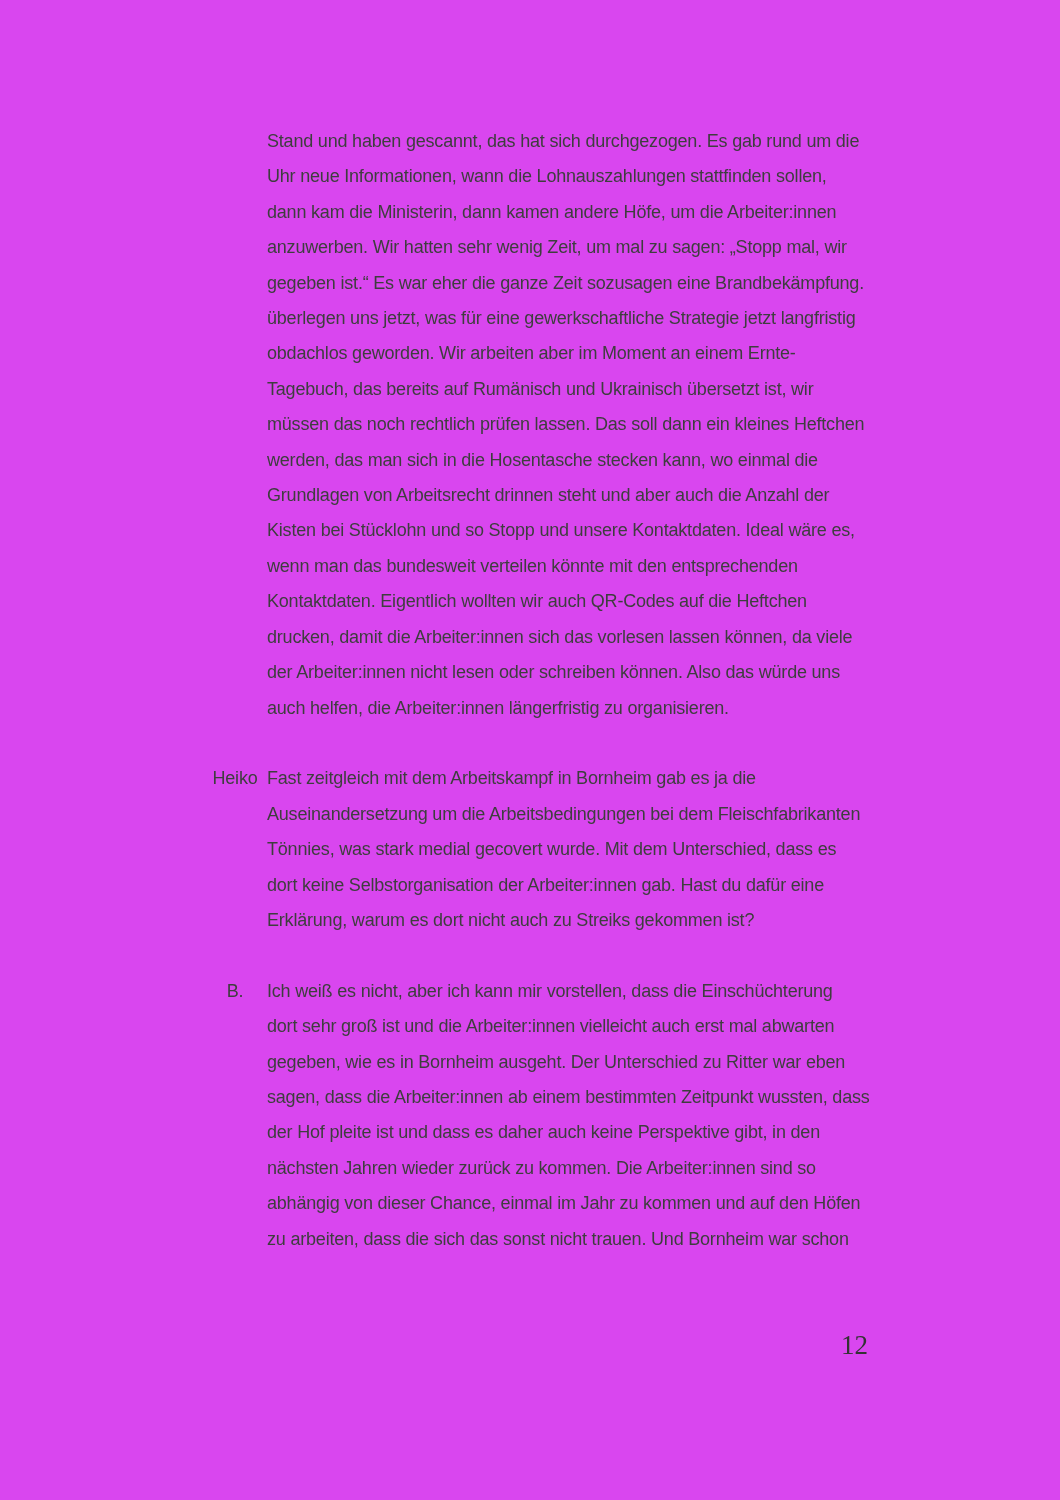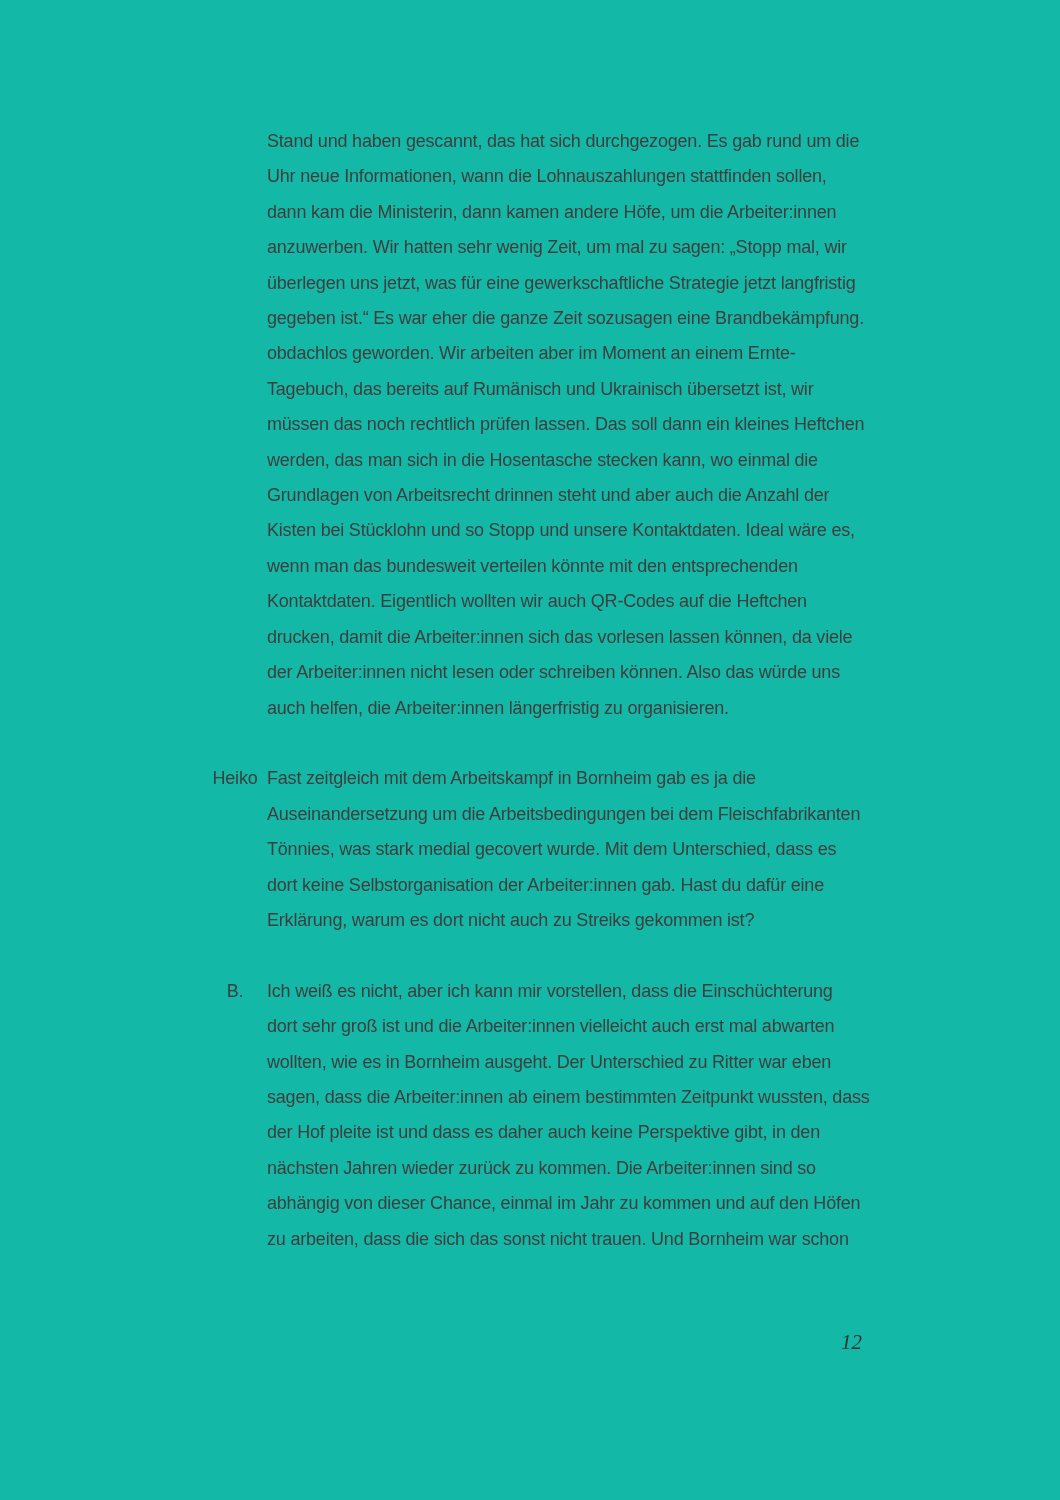--- a/index.html
+++ b/index.html
@@ -2,21 +2,21 @@
 <html><head>
 <meta charset="utf-8">
 <style>
   * { margin: 0; padding: 0; box-sizing: border-box; }
   html, body { background: #fbfbfb; }
 
   .page {
     position: relative;
     width: 1060px;
     height: 1500px;
-    background: #14b8a6;
+    background: #d946ef;
     font-family: "Liberation Sans", sans-serif;
     color: #3e3e3e;
     overflow: hidden;
   }
 
   .transcript {
     position: absolute;
     left: 203px;
     top: 124px;
     width: 700px;
@@ -46,39 +46,38 @@
     letter-spacing: -0.2px;
     white-space: nowrap;
     color: #3e3e3e;
   }
 
   .page-number {
     position: absolute;
     left: 841px;
     top: 1330px;
     font-family: "Liberation Serif", serif;
-    font-size: 21px;
+    font-size: 27px;
     color: #333333;
-    font-style: italic;
   }
 </style>
 </head>
 <body>
 
 <div class="page">
   <main class="transcript">
       <section class="block">
         <div class="speaker"></div>
         <div class="lines">
           <div class="line">Stand und haben gescannt, das hat sich durchgezogen. Es gab rund um die</div>
           <div class="line">Uhr neue Informationen, wann die Lohnauszahlungen stattfinden sollen,</div>
           <div class="line">dann kam die Ministerin, dann kamen andere Höfe, um die Arbeiter:innen</div>
           <div class="line">anzuwerben. Wir hatten sehr wenig Zeit, um mal zu sagen: „Stopp mal, wir</div>
+          <div class="line">gegeben ist.“ Es war eher die ganze Zeit sozusagen eine Brandbekämpfung.</div>
           <div class="line">überlegen uns jetzt, was für eine gewerkschaftliche Strategie jetzt langfristig</div>
-          <div class="line">gegeben ist.“ Es war eher die ganze Zeit sozusagen eine Brandbekämpfung.</div>
           <div class="line">obdachlos geworden. Wir arbeiten aber im Moment an einem Ernte-</div>
           <div class="line">Tagebuch, das bereits auf Rumänisch und Ukrainisch übersetzt ist, wir</div>
           <div class="line">müssen das noch rechtlich prüfen lassen. Das soll dann ein kleines Heftchen</div>
           <div class="line">werden, das man sich in die Hosentasche stecken kann, wo einmal die</div>
           <div class="line">Grundlagen von Arbeitsrecht drinnen steht und aber auch die Anzahl der</div>
           <div class="line">Kisten bei Stücklohn und so Stopp und unsere Kontaktdaten. Ideal wäre es,</div>
           <div class="line">wenn man das bundesweit verteilen könnte mit den entsprechenden</div>
           <div class="line">Kontaktdaten. Eigentlich wollten wir auch QR-Codes auf die Heftchen</div>
           <div class="line">drucken, damit die Arbeiter:innen sich das vorlesen lassen können, da viele</div>
           <div class="line">der Arbeiter:innen nicht lesen oder schreiben können. Also das würde uns</div>
@@ -93,21 +92,21 @@
           <div class="line">Tönnies, was stark medial gecovert wurde. Mit dem Unterschied, dass es</div>
           <div class="line">dort keine Selbstorganisation der Arbeiter:innen gab. Hast du dafür eine</div>
           <div class="line">Erklärung, warum es dort nicht auch zu Streiks gekommen ist?</div>
         </div>
       </section>
       <section class="block">
         <div class="speaker">B.</div>
         <div class="lines">
           <div class="line">Ich weiß es nicht, aber ich kann mir vorstellen, dass die Einschüchterung</div>
           <div class="line">dort sehr groß ist und die Arbeiter:innen vielleicht auch erst mal abwarten</div>
-          <div class="line">wollten, wie es in Bornheim ausgeht. Der Unterschied zu Ritter war eben</div>
+          <div class="line">gegeben, wie es in Bornheim ausgeht. Der Unterschied zu Ritter war eben</div>
           <div class="line">sagen, dass die Arbeiter:innen ab einem bestimmten Zeitpunkt wussten, dass</div>
           <div class="line">der Hof pleite ist und dass es daher auch keine Perspektive gibt, in den</div>
           <div class="line">nächsten Jahren wieder zurück zu kommen. Die Arbeiter:innen sind so</div>
           <div class="line">abhängig von dieser Chance, einmal im Jahr zu kommen und auf den Höfen</div>
           <div class="line">zu arbeiten, dass die sich das sonst nicht trauen. Und Bornheim war schon</div>
         </div>
       </section>
     </main>
   <div class="page-number">12</div>
 </div>

